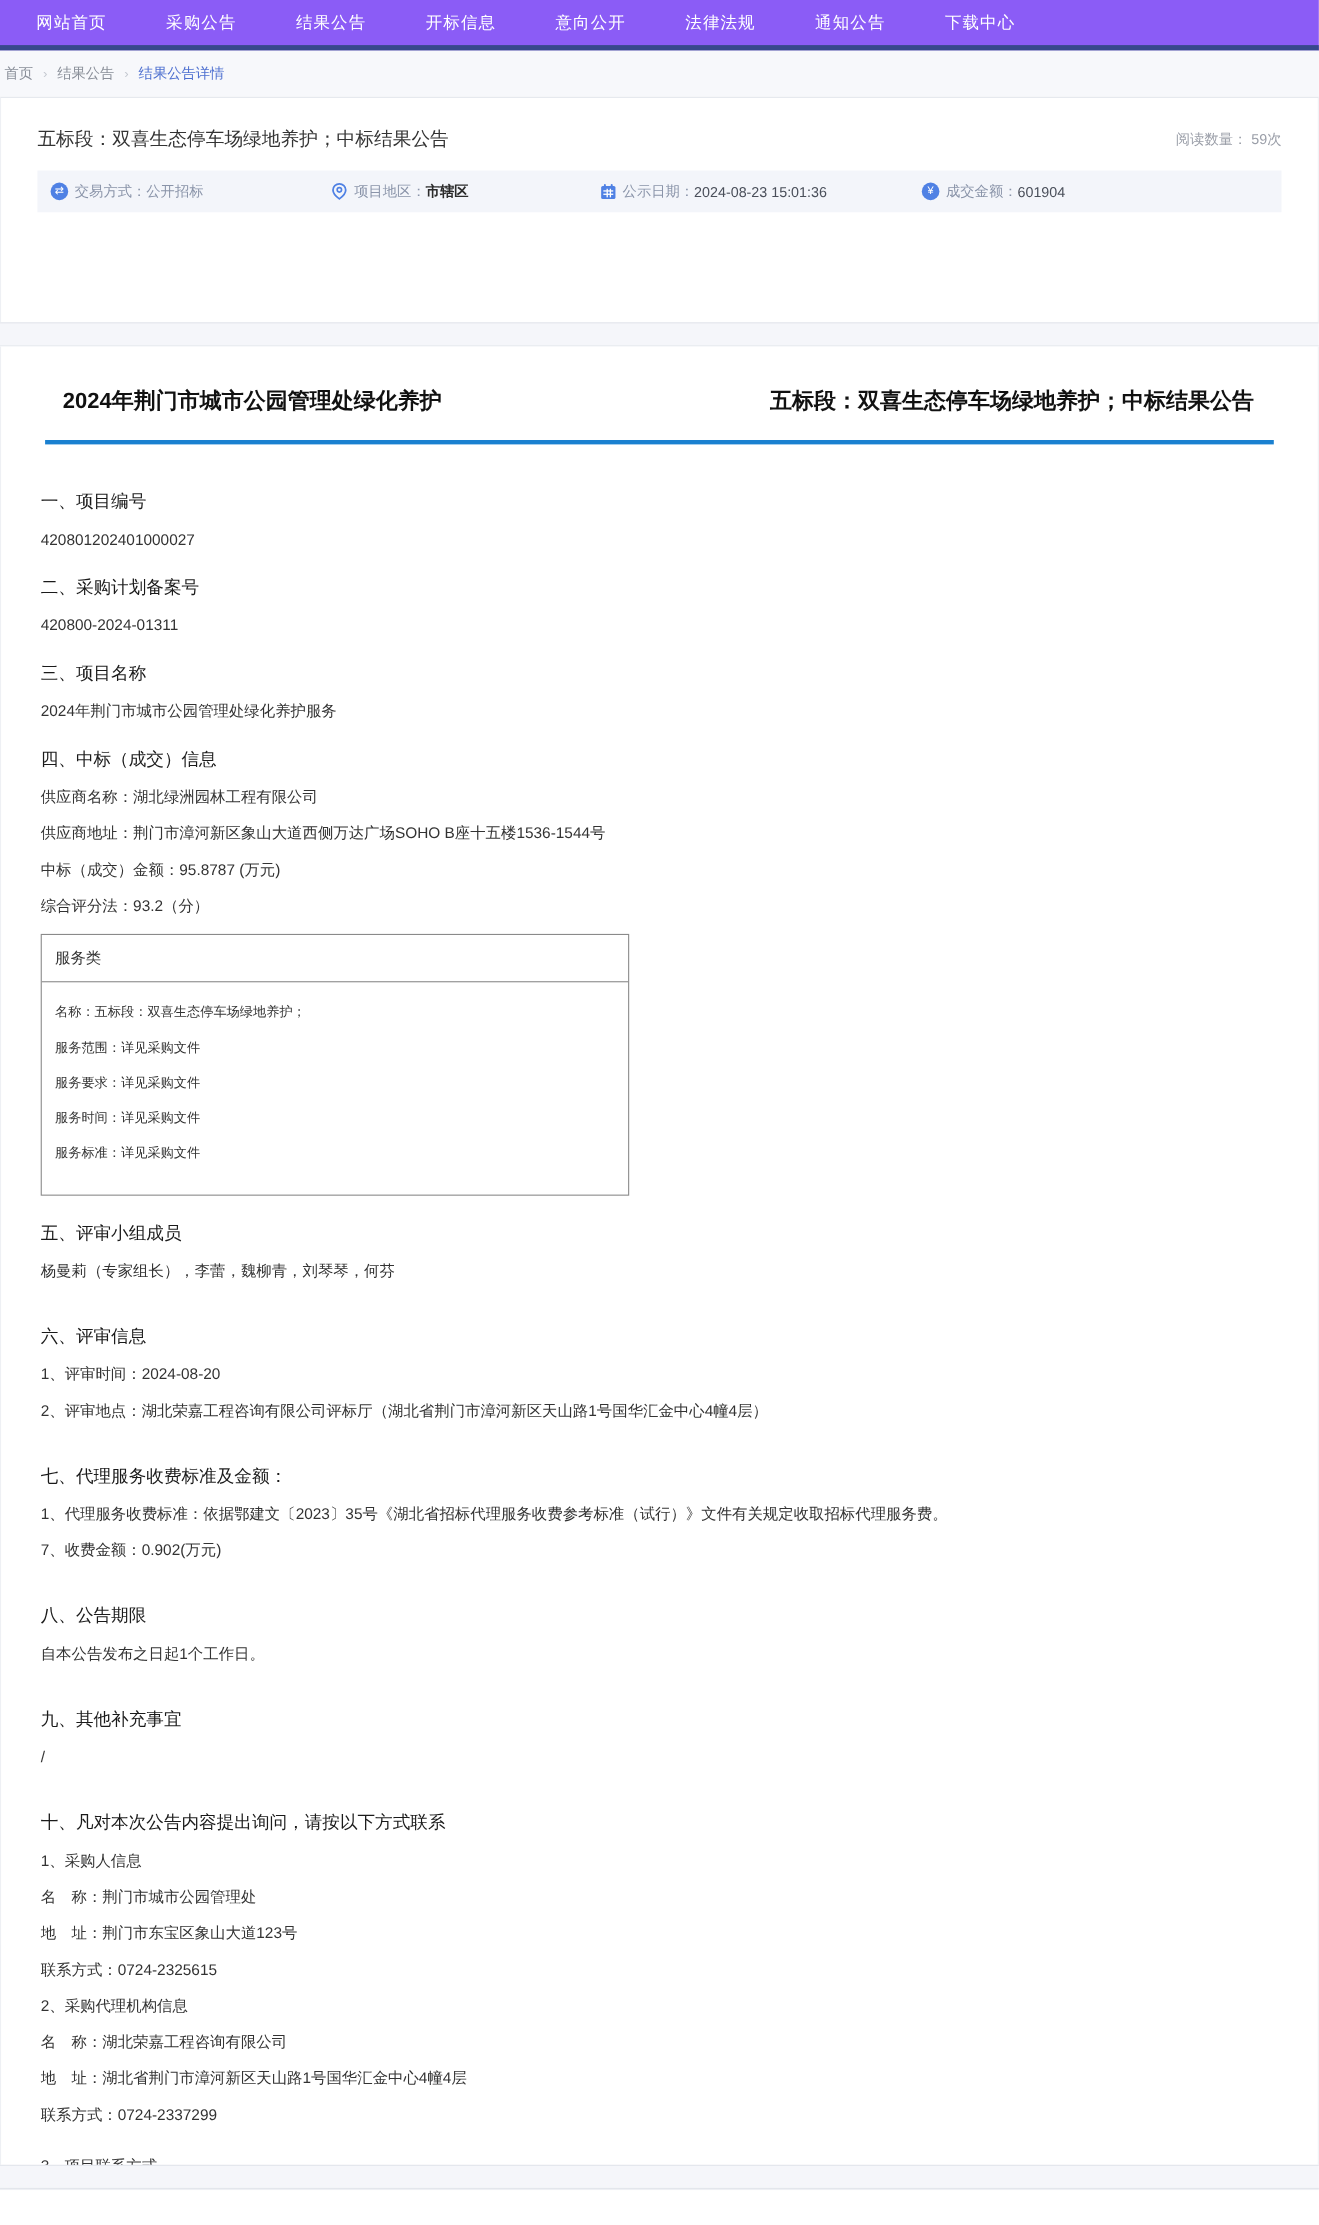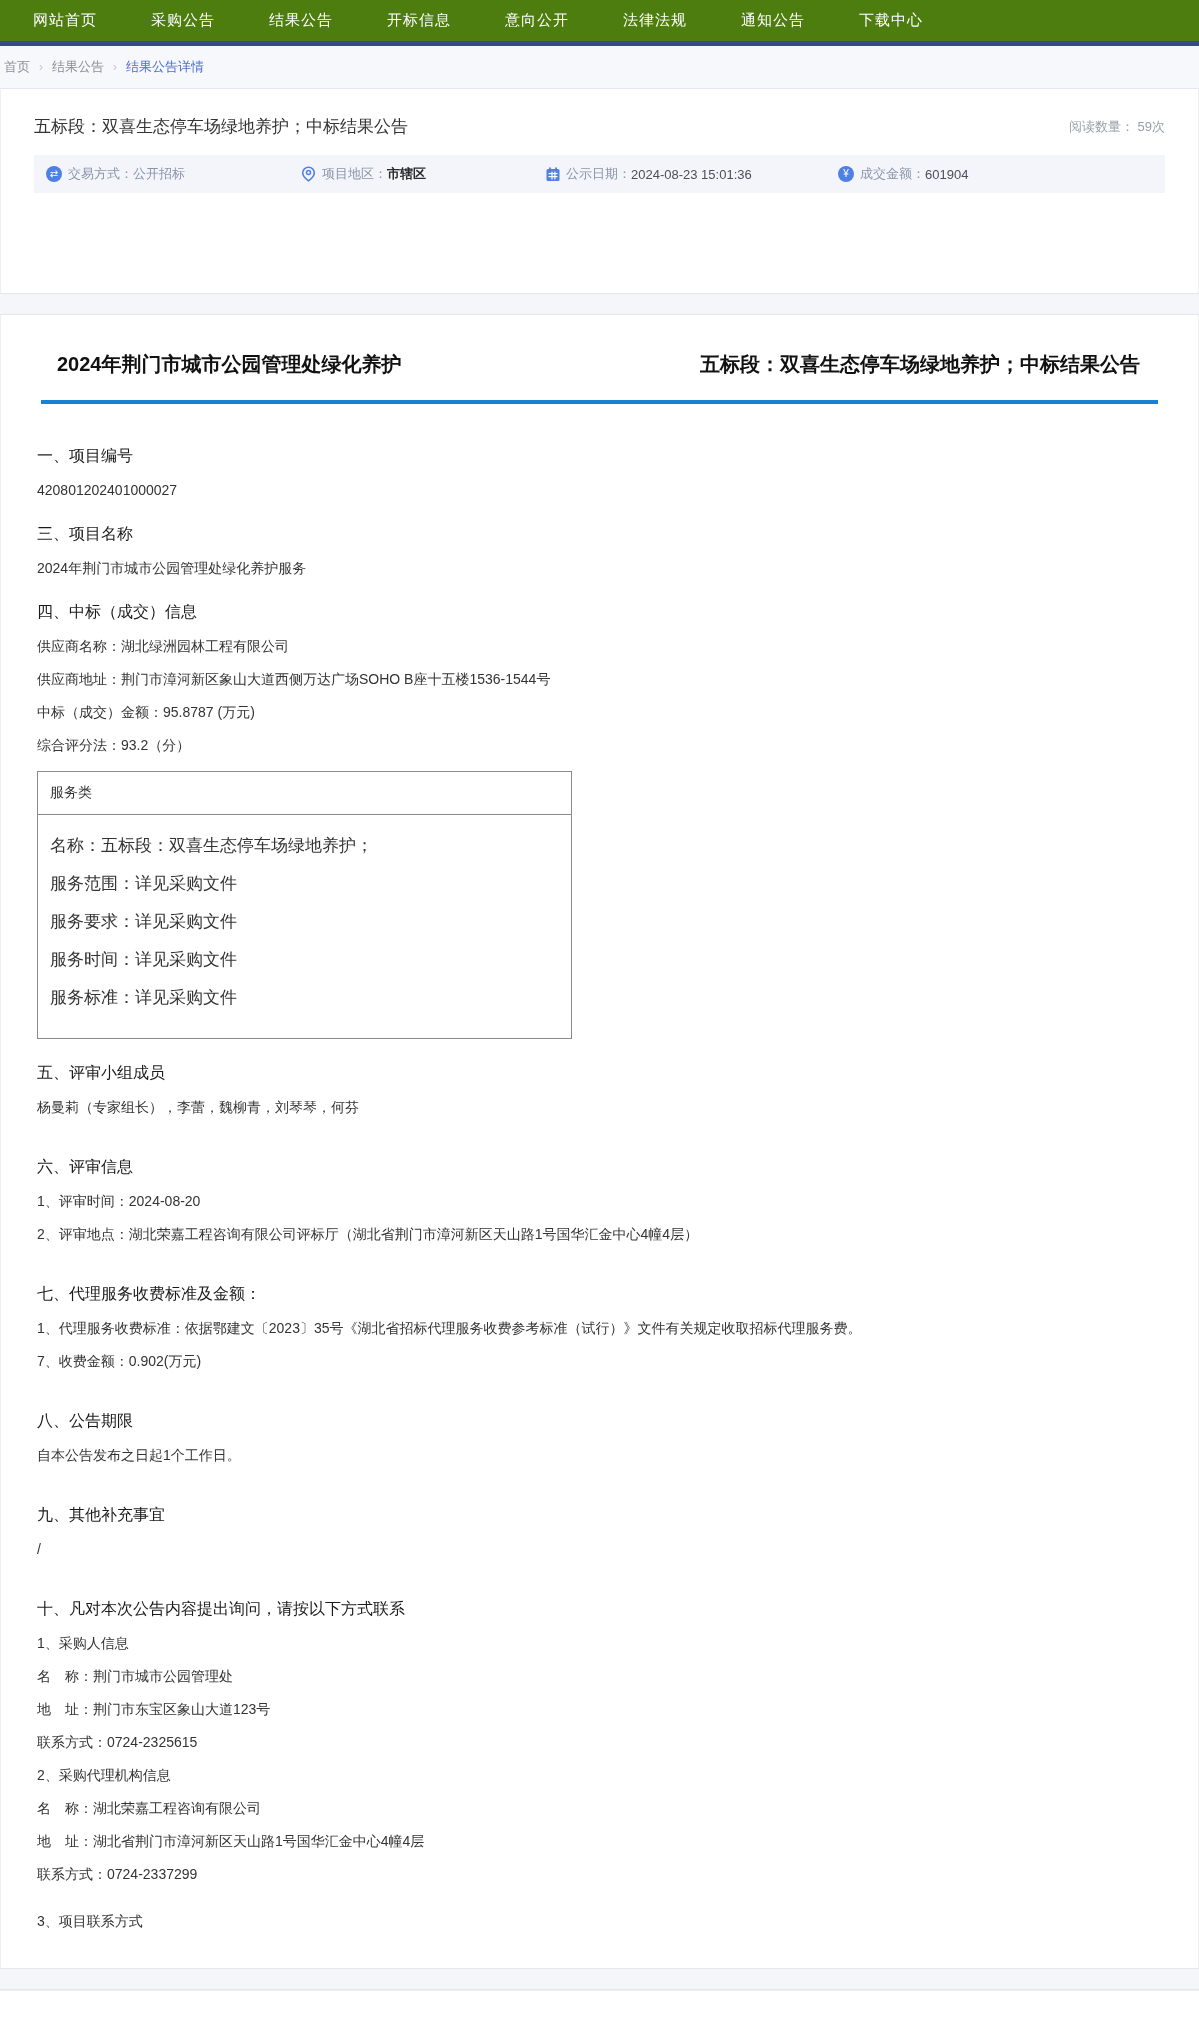--- a/index.html
+++ b/index.html
@@ -6,21 +6,21 @@
   * { box-sizing: border-box; }
   html, body { margin: 0; padding: 0; }
   body {
     width: 1199px; height: 2023px;
     font-family: "Liberation Sans", "DejaVu Sans", sans-serif;
     background: #ffffff; color: #333; overflow: hidden;
   }
 
   
   .top-nav {
-    height: 46px; background: #4d7c0f;
+    height: 46px; background: #8b5cf6;
     border-bottom: 5px solid #37488d;
     display: flex; align-items: center; padding-left: 33px;
   }
   .nav-item {
     color: #ffffff; font-size: 15px; margin-right: 54px;
     cursor: pointer; white-space: nowrap; letter-spacing: 1px;
   }
 
   
   .crumb-bar {
@@ -86,21 +86,21 @@
   .sec-heading { font-size: 16px; font-weight: normal; color: #1a1a1a; margin: 0 0 6px 0; }
   .doc-line { margin: 13px 0; font-size: 14px; color: #333; line-height: 20px; }
   .doc-line.gap-before { margin-top: 27px; }
 
   .svc-box { width: 535px; border: 1px solid #8a8a8a; margin-top: 16px; }
   .svc-box-header {
     padding: 12px 12px; border-bottom: 1px solid #8a8a8a;
     font-size: 14px; color: #333;
   }
   .svc-box-body { padding: 4px 12px 14px 12px; }
-  .svc-box-body p { margin: 15px 0; font-size: 17px; color: #333; }
+  .svc-box-body p { margin: 15px 0; font-size: 12px; color: #333; }
 
   
   .footer-strip {
     height: 22px; background: #f5f6fa;
     border-top: 1px solid #e3e6ec; border-bottom: 1px solid #e3e6ec;
   }
   .footer-card { background: #fff; height: 33px; border-top: 1px solid #eef0f4; }
 </style>
 </head>
 <body>
@@ -171,20 +171,24 @@
 <div class="content-card">
   <div class="doc-header">
     <span>2024年荆门市城市公园管理处绿化养护</span>
     <span>五标段：双喜生态停车场绿地养护；中标结果公告</span>
   </div>
   <div class="blue-divider"></div>
   <div class="doc-body">
       <section class="doc-section sp-first">
         <h3 class="sec-heading">一、项目编号</h3>
         <p class="doc-line">420801202401000027</p>
+      </section>
+      <section class="doc-section sp-normal">
+        <h3 class="sec-heading">二、采购计划备案号</h3>
+        <p class="doc-line">420800-2024-01311</p>
       </section>
       <section class="doc-section sp-normal">
         <h3 class="sec-heading">三、项目名称</h3>
         <p class="doc-line">2024年荆门市城市公园管理处绿化养护服务</p>
       </section>
       <section class="doc-section sp-normal">
         <h3 class="sec-heading">四、中标（成交）信息</h3>
         <p class="doc-line">供应商名称：湖北绿洲园林工程有限公司</p>
         <p class="doc-line">供应商地址：荆门市漳河新区象山大道西侧万达广场SOHO B座十五楼1536-1544号</p>
         <p class="doc-line">中标（成交）金额：95.8787 (万元)</p>

